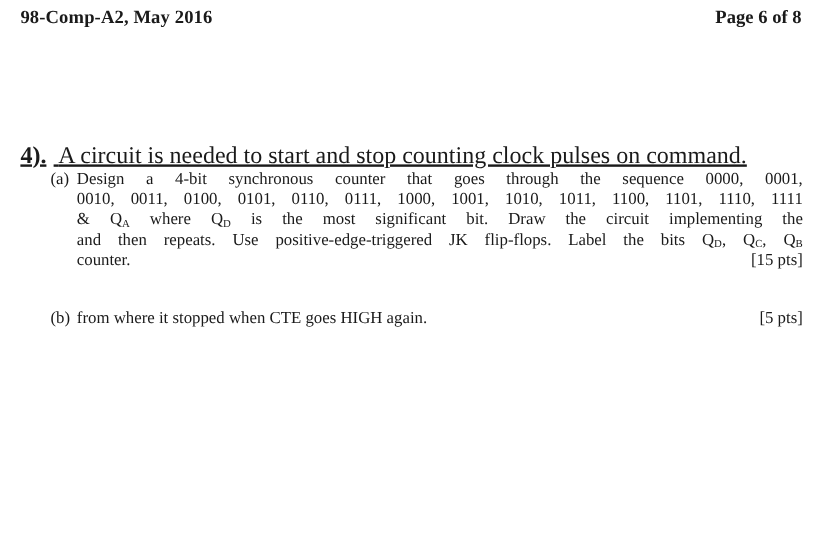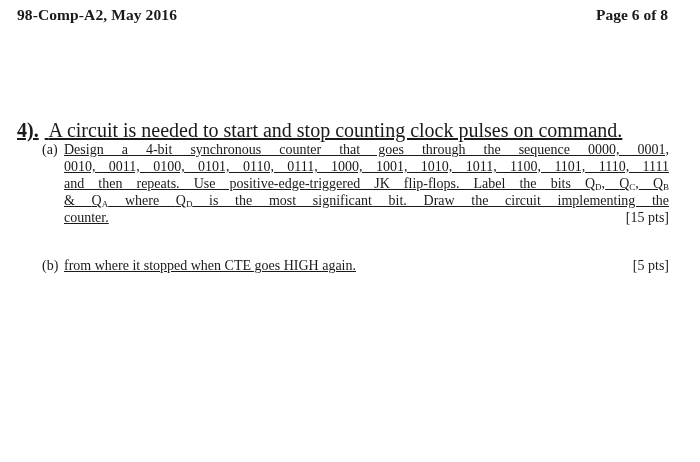--- a/index.html
+++ b/index.html
@@ -56,21 +56,20 @@
     .part-b { top: 257px; }
     .part-label {
       position: absolute;
       left: 0;
       top: 0;
     }
     .part-body {
       margin-left: 22px;
       text-align: justify;
       text-align-last: left;
-      text-decoration: underline;
     }
     .line {
       display: block;
       text-align: justify;
       text-align-last: justify;
       white-space: nowrap;
     }
     .line.last {
       text-align-last: left;
       position: relative;
@@ -99,22 +98,22 @@
 <div class="question">
   <span class="q-num">4).</span>
   <span>A circuit is needed to start and stop counting clock pulses on command.</span>
 </div>
 
 <div class="part part-a">
   <span class="part-label">(a)</span>
   <div class="part-body">
     <span class="line">Design a 4-bit synchronous counter that goes through the sequence 0000, 0001,</span>
     <span class="line">0010, 0011, 0100, 0101, 0110, 0111, 1000, 1001, 1010, 1011, 1100, 1101, 1110, 1111</span>
+    <span class="line"><span>&amp;</span> <span><span>Q</span><sub>A</sub></span> <span>where</span> <span><span>Q</span><sub>D</sub></span> <span>is the most significant bit. Draw the circuit implementing the</span></span>
     <span class="line"><span>and then repeats. Use positive-edge-triggered JK flip-flops. Label the bits</span> <span><span>Q</span><sub>D</sub>,</span> <span><span>Q</span><sub>C</sub>,</span> <span><span>Q</span><sub>B</sub></span></span>
-    <span class="line"><span>&amp;</span> <span><span>Q</span><sub>A</sub></span> <span>where</span> <span><span>Q</span><sub>D</sub></span> <span>is the most significant bit. Draw the circuit implementing the</span></span>
     <span class="line last"><span>counter.</span><span class="pts">[15 pts]</span></span>
   </div>
 </div>
 
 <div class="part part-b">
   <span class="part-label">(b)</span>
   <div class="part-body">
     <span class="line last"><span>from where it stopped when CTE goes HIGH again.</span><span class="pts">[5 pts]</span></span>
   </div>
 </div>

